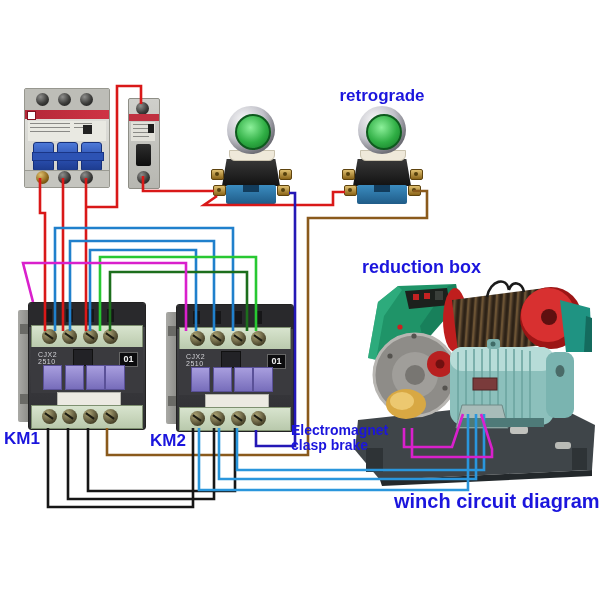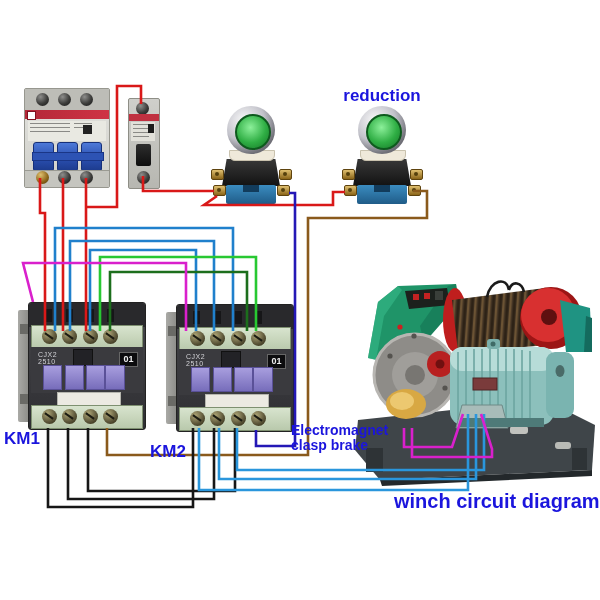--- a/index.html
+++ b/index.html
@@ -323,22 +323,23 @@
       <polyline points="48,428 48,507 193,507 193,428" stroke="#161616" fill="none" stroke-width="2.6"></polyline>
       <polyline points="68,428 68,499 214,499 214,428" stroke="#161616" fill="none" stroke-width="2.6"></polyline>
       <polyline points="88,428 88,491 235,491 235,428" stroke="#161616" fill="none" stroke-width="2.6"></polyline>
       <polyline points="199,428 199,490 468,490 468,414" stroke="#2a96dc" fill="none" stroke-width="2.6"></polyline>
       <polyline points="219,428 219,479 476,479 476,414" stroke="#2a96dc" fill="none" stroke-width="2.6"></polyline>
       <polyline points="237,428 237,470 484,470 484,414" stroke="#2a96dc" fill="none" stroke-width="2.6"></polyline>
       <polyline points="404,428 404,447 452,447 463,414" stroke="#d920cc" fill="none" stroke-width="2.6"></polyline>
       <polyline points="412,428 412,457 492,457 492,449 481,414" stroke="#d920cc" fill="none" stroke-width="2.6"></polyline>
     </svg>
 
-  <div class="lbl" style="left:333px;top:86px;width:98px;text-align:center;font-size:17px;">reduction</div>
+  <div class="lbl" style="left:333px;top:86px;width:98px;text-align:center;font-size:17px;">retrograde</div>
+  <div class="lbl" style="left:362px;top:257px;font-size:18px;">reduction box</div>
   <div class="lbl" style="left:4px;top:429px;font-size:17px;">KM1</div>
-  <div class="lbl" style="left:150px;top:442px;font-size:17px;">KM2</div>
+  <div class="lbl" style="left:150px;top:431px;font-size:17px;">KM2</div>
   <div class="lbl" style="left:291px;top:423px;font-size:14px;line-height:15px;">
     <span>Electromagnet</span><br>
     <span>clasp brake</span>
   </div>
   <div class="lbl" style="left:394px;top:490px;font-size:20px;">winch circuit diagram</div>
 
 </div>
 
 </body></html>

